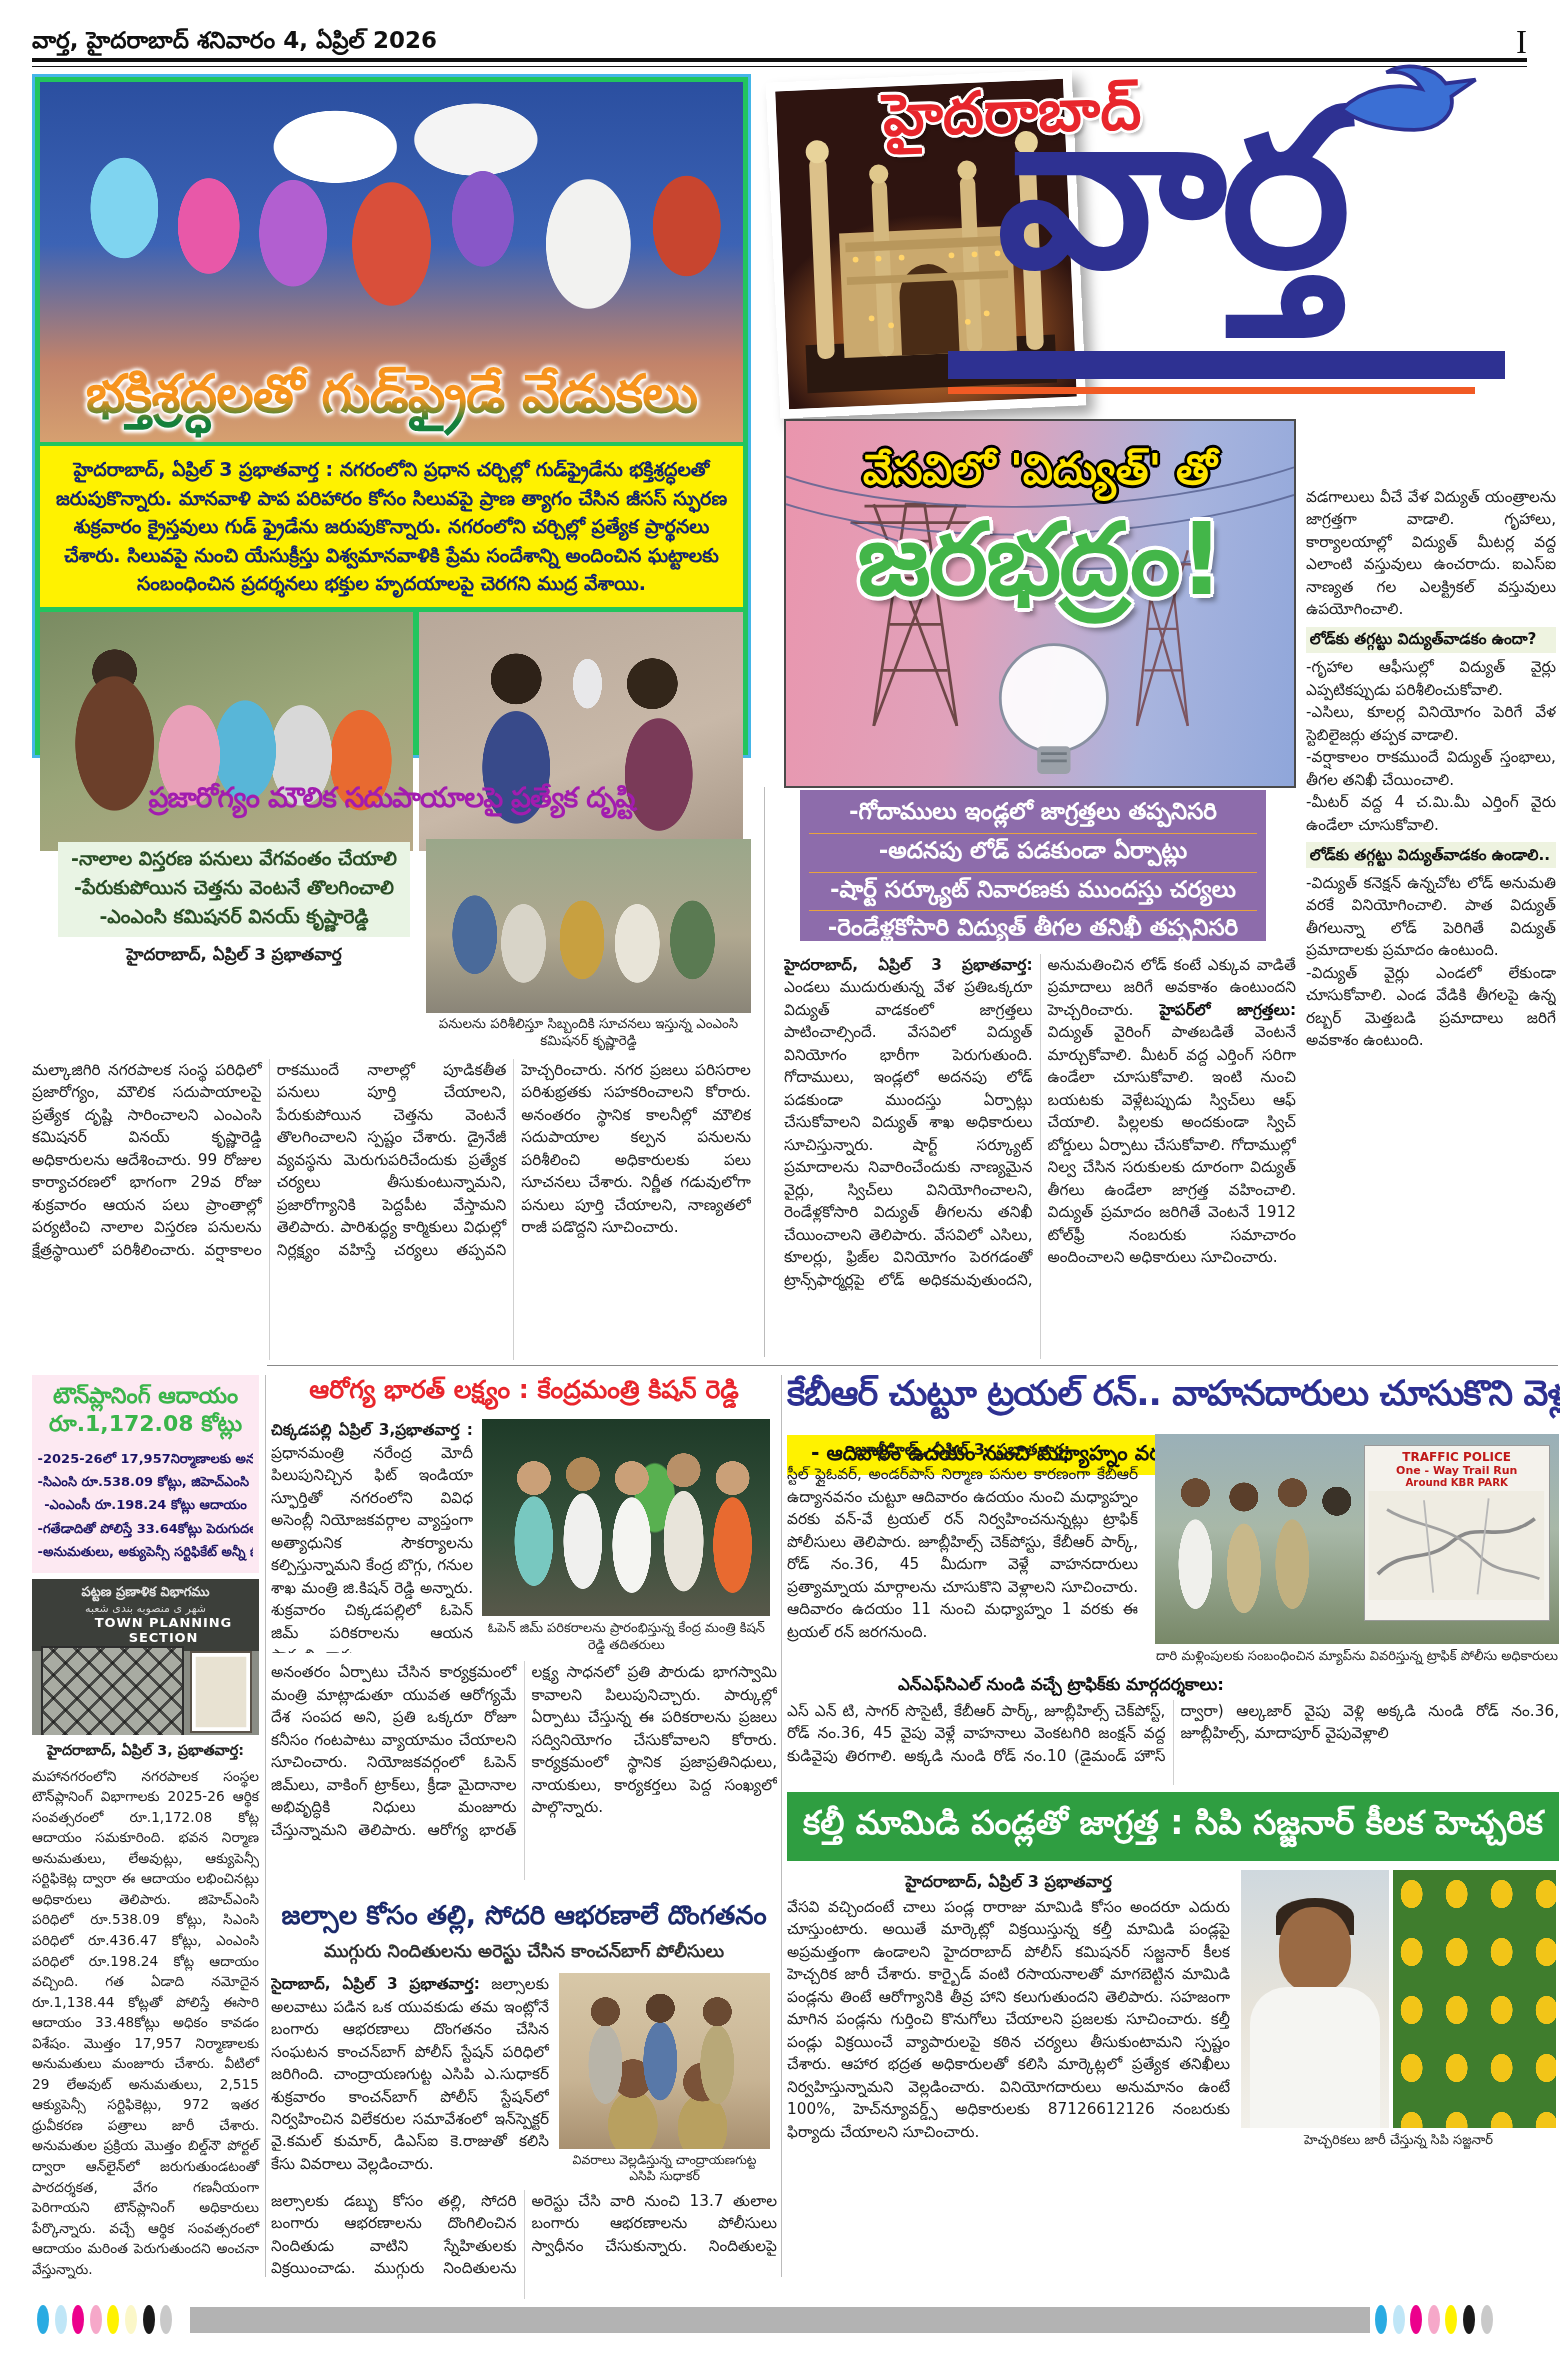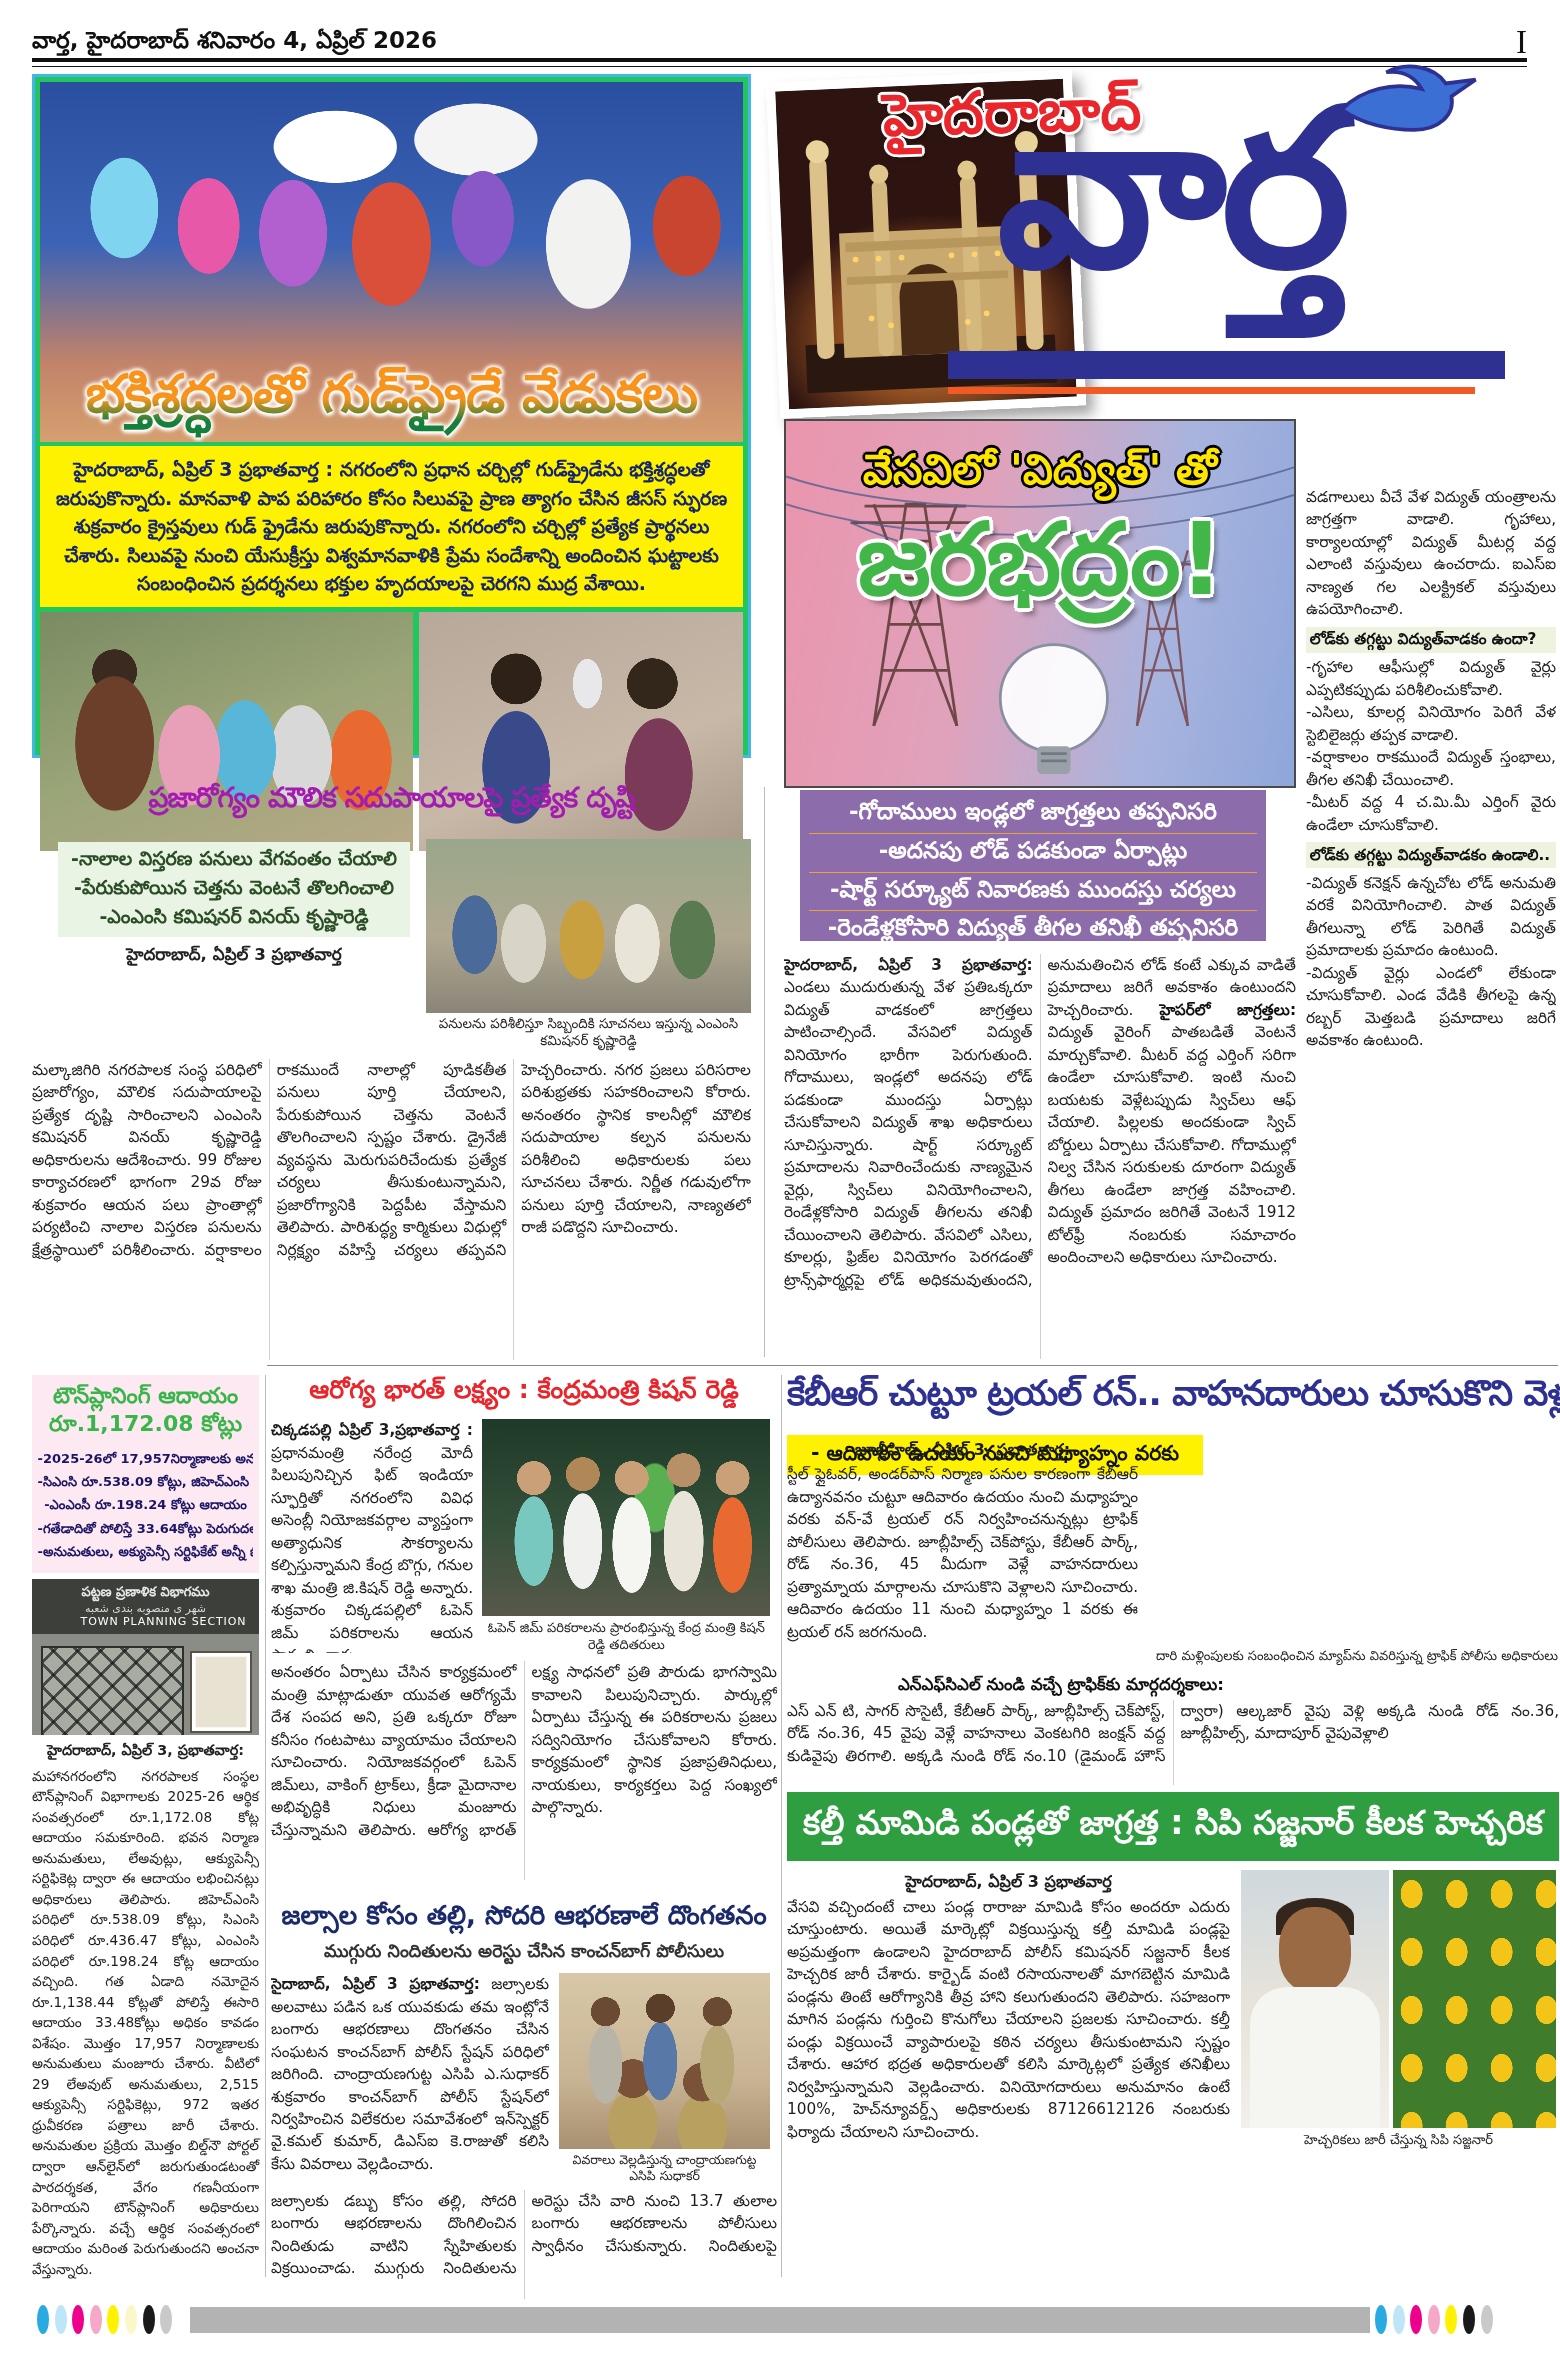--- a/index.html
+++ b/index.html
@@ -101,21 +101,21 @@
   
   .tp{position:absolute;left:32px;top:1375px;width:227px;height:902px;}
   .tp-top{background:#fde9f2;padding:7.4px 5.6px 9.3px;}
   .tp-head{text-align:center;font-weight:bold;color:#3ab54a;font-size:22px;line-height:1.25;}
   .tp-points{margin-top:9.3px;}
   .tp-points div{font-size:13px;font-weight:bold;color:#1b1464;text-align:center;line-height:1.8;white-space:nowrap;overflow:hidden;}
   .tp-photo{margin-top:5.6px;height:156px;background:#8a8d85;position:relative;overflow:hidden;}
   .tp-sign{background:#3c3f3a;padding:5.6px 3.7px;text-align:center;}
   .tp-sign .l1{color:#e8e8e8;font-size:13px;font-weight:bold;}
   .tp-sign .l2{color:#d8d8d8;font-size:11px;}
-  .tp-sign .l3{color:#fff;font-size:11px;font-weight:normal;letter-spacing:0.9px;margin-left:36px;}
+  .tp-sign .l3{color:#fff;font-size:13px;font-weight:bold;letter-spacing:0.9px;margin-left:36px;}
   .tp-grille{position:absolute;left:9.3px;top:67px;width:139px;height:89px;background:
      repeating-linear-gradient(45deg,rgba(20,20,20,.65) 0 2.8px,transparent 2.8px 16.7px),
      repeating-linear-gradient(-45deg,rgba(20,20,20,.65) 0 2.8px,transparent 2.8px 16.7px),#a8aba2;border:2.8px solid #2e2e2e;}
   .tp-frames{position:absolute;right:7.4px;top:72px;width:58px;height:78px;background:#e8e2d2;border:2.8px solid #5a5248;
      box-shadow:inset 0 0 0 3.7px #fff;}
   .tp-dl{text-align:center;font-weight:bold;font-size:14.4px;margin:7.4px 0 3.7px;color:#222;}
   .tp-body{font-size:13.7px;line-height:1.5;}
 
   
   .vrule{position:absolute;width:0.9px;background:#bbb;}
@@ -398,20 +398,33 @@
         <div class="theft-photo"></div>
         <div class="theft-cap">వివరాలు వెల్లడిస్తున్న చాంద్రాయణగుట్ట ఎసిపి సుధాకర్</div>
       </div>
     </div>
     <div class="theft-body2 body">జల్సాలకు డబ్బు కోసం తల్లి, సోదరి బంగారు ఆభరణాలను దొంగిలించిన నిందితుడు వాటిని స్నేహితులకు విక్రయించాడు. ముగ్గురు నిందితులను అరెస్టు చేసి వారి నుంచి 13.7 తులాల బంగారు ఆభరణాలను పోలీసులు స్వాధీనం చేసుకున్నారు. నిందితులపై కేసులు నమోదు చేసి రిమాండ్‌కు తరలించారు.</div>
   </div>
 
   <div class="ktr">
     <div class="ktr-head">కేబీఆర్ చుట్టూ ట్రయల్ రన్.. వాహనదారులు చూసుకొని వెళ్లండి</div>
     <div class="ktr-sub">- ఆదివారం ఉదయం నుంచి మధ్యాహ్నం వరకు</div>
+    <div class="ktr-photo">
+      <div class="ktr-board">
+        <div class="b1">TRAFFIC POLICE</div>
+        <div class="b2">One - Way Trail Run</div>
+        <div class="b3">Around KBR PARK</div>
+        <svg class="ktr-map" viewBox="0 0 190 118">
+          <rect x="0" y="0" width="190" height="118" fill="#efece2"></rect>
+          <path d="M10 90 C40 60 60 80 90 55 C120 30 140 60 180 30" stroke="#8a8a8a" stroke-width="4" fill="none"></path>
+          <path d="M20 20 C50 40 90 35 120 70 C140 90 160 85 185 95" stroke="#a0a0a0" stroke-width="3" fill="none"></path>
+          <path d="M60 10 L70 110 M130 8 L118 112" stroke="#b8b8b8" stroke-width="2" fill="none"></path>
+        </svg>
+      </div>
+    </div>
     <div class="ktr-cap">దారి మళ్లింపులకు సంబంధించిన మ్యాప్‌ను వివరిస్తున్న ట్రాఫిక్ పోలీసు అధికారులు</div>
     <div class="ktr-txt body">
       <div class="ktr-dl">జూబ్లీహిల్స్, ఏప్రిల్ 3, ప్రభాతవార్త:</div>
       <span>స్టీల్ ఫ్లైఓవర్, అండర్‌పాస్ నిర్మాణ పనుల కారణంగా కేబీఆర్ ఉద్యానవనం చుట్టూ ఆదివారం ఉదయం నుంచి మధ్యాహ్నం వరకు వన్-వే ట్రయల్ రన్ నిర్వహించనున్నట్లు ట్రాఫిక్ పోలీసులు తెలిపారు. జూబ్లీహిల్స్ చెక్‌పోస్టు, కేబీఆర్ పార్క్, రోడ్ నం.36, 45 మీదుగా వెళ్లే వాహనదారులు ప్రత్యామ్నాయ మార్గాలను చూసుకొని వెళ్లాలని సూచించారు. ఆదివారం ఉదయం 11 నుంచి మధ్యాహ్నం 1 వరకు ఈ ట్రయల్ రన్ జరగనుంది.</span>
     </div>
     <div class="ktr-guide">
       <div class="ktr-guide-head">ఎన్ఎఫ్‌సిఎల్ నుండి వచ్చే ట్రాఫిక్‌కు మార్గదర్శకాలు:</div>
       <div class="ktr-body2 body">ఎస్ ఎన్ టి, సాగర్ సొసైటీ, కేబీఆర్ పార్క్, జూబ్లీహిల్స్ చెక్‌పోస్ట్, రోడ్ నం.36, 45 వైపు వెళ్లే వాహనాలు వెంకటగిరి జంక్షన్ వద్ద కుడివైపు తిరగాలి. అక్కడి నుండి రోడ్ నం.10 (డైమండ్ హౌస్ ద్వారా) ఆల్కజార్ వైపు వెళ్లి అక్కడి నుండి రోడ్ నం.36, జూబ్లీహిల్స్, మాదాపూర్ వైపువెళ్లాలి</div>
     </div>
   </div>

